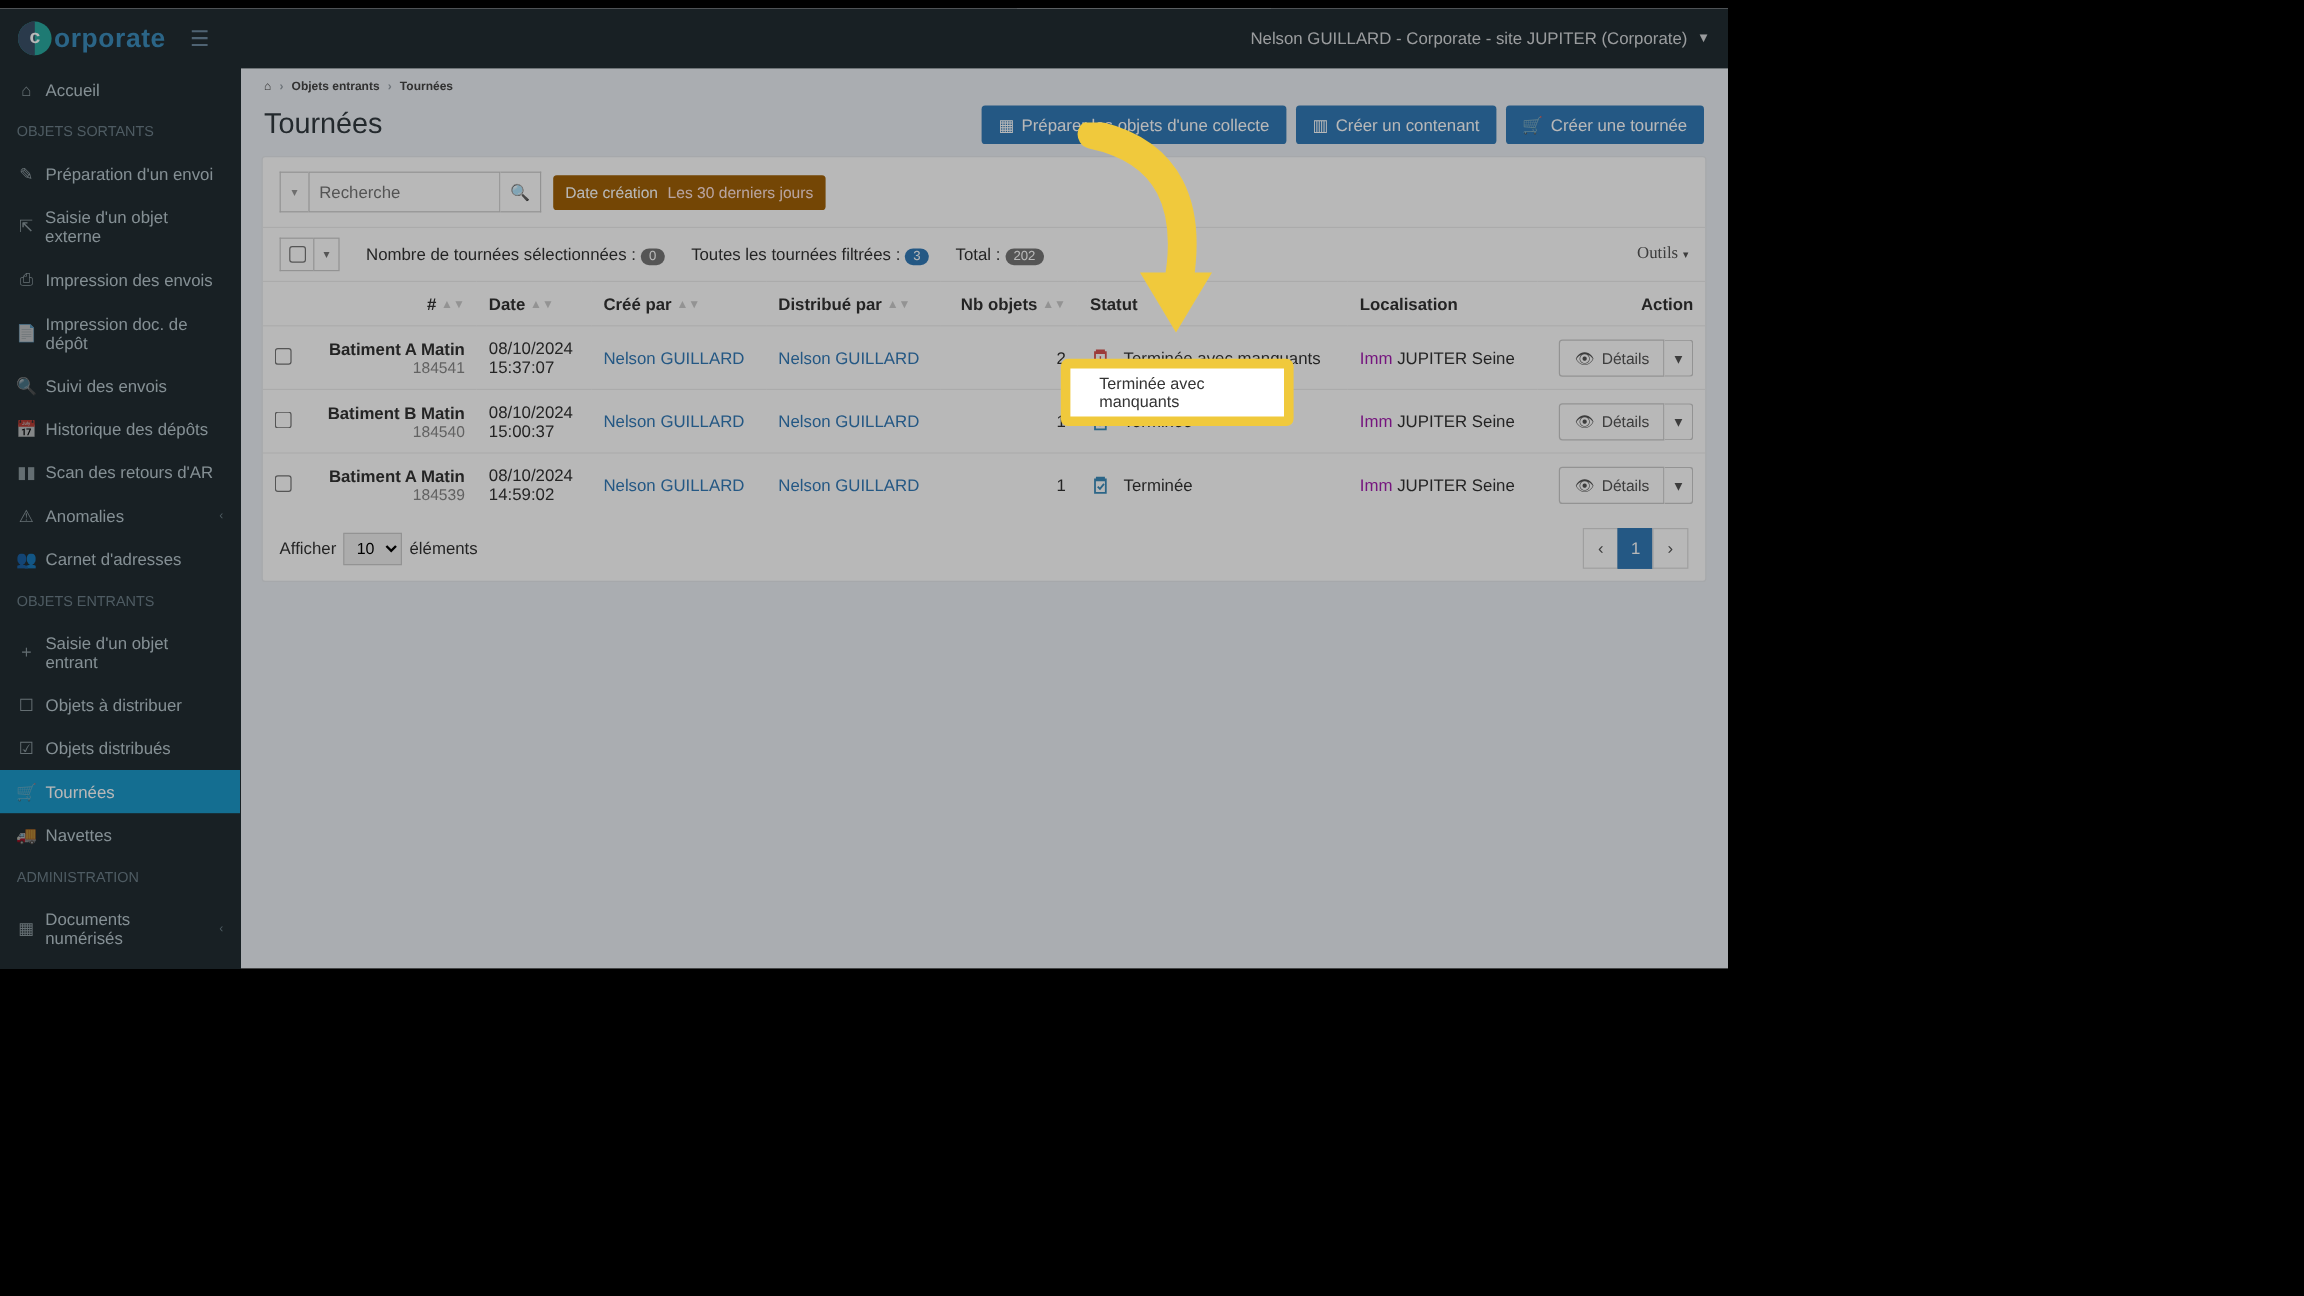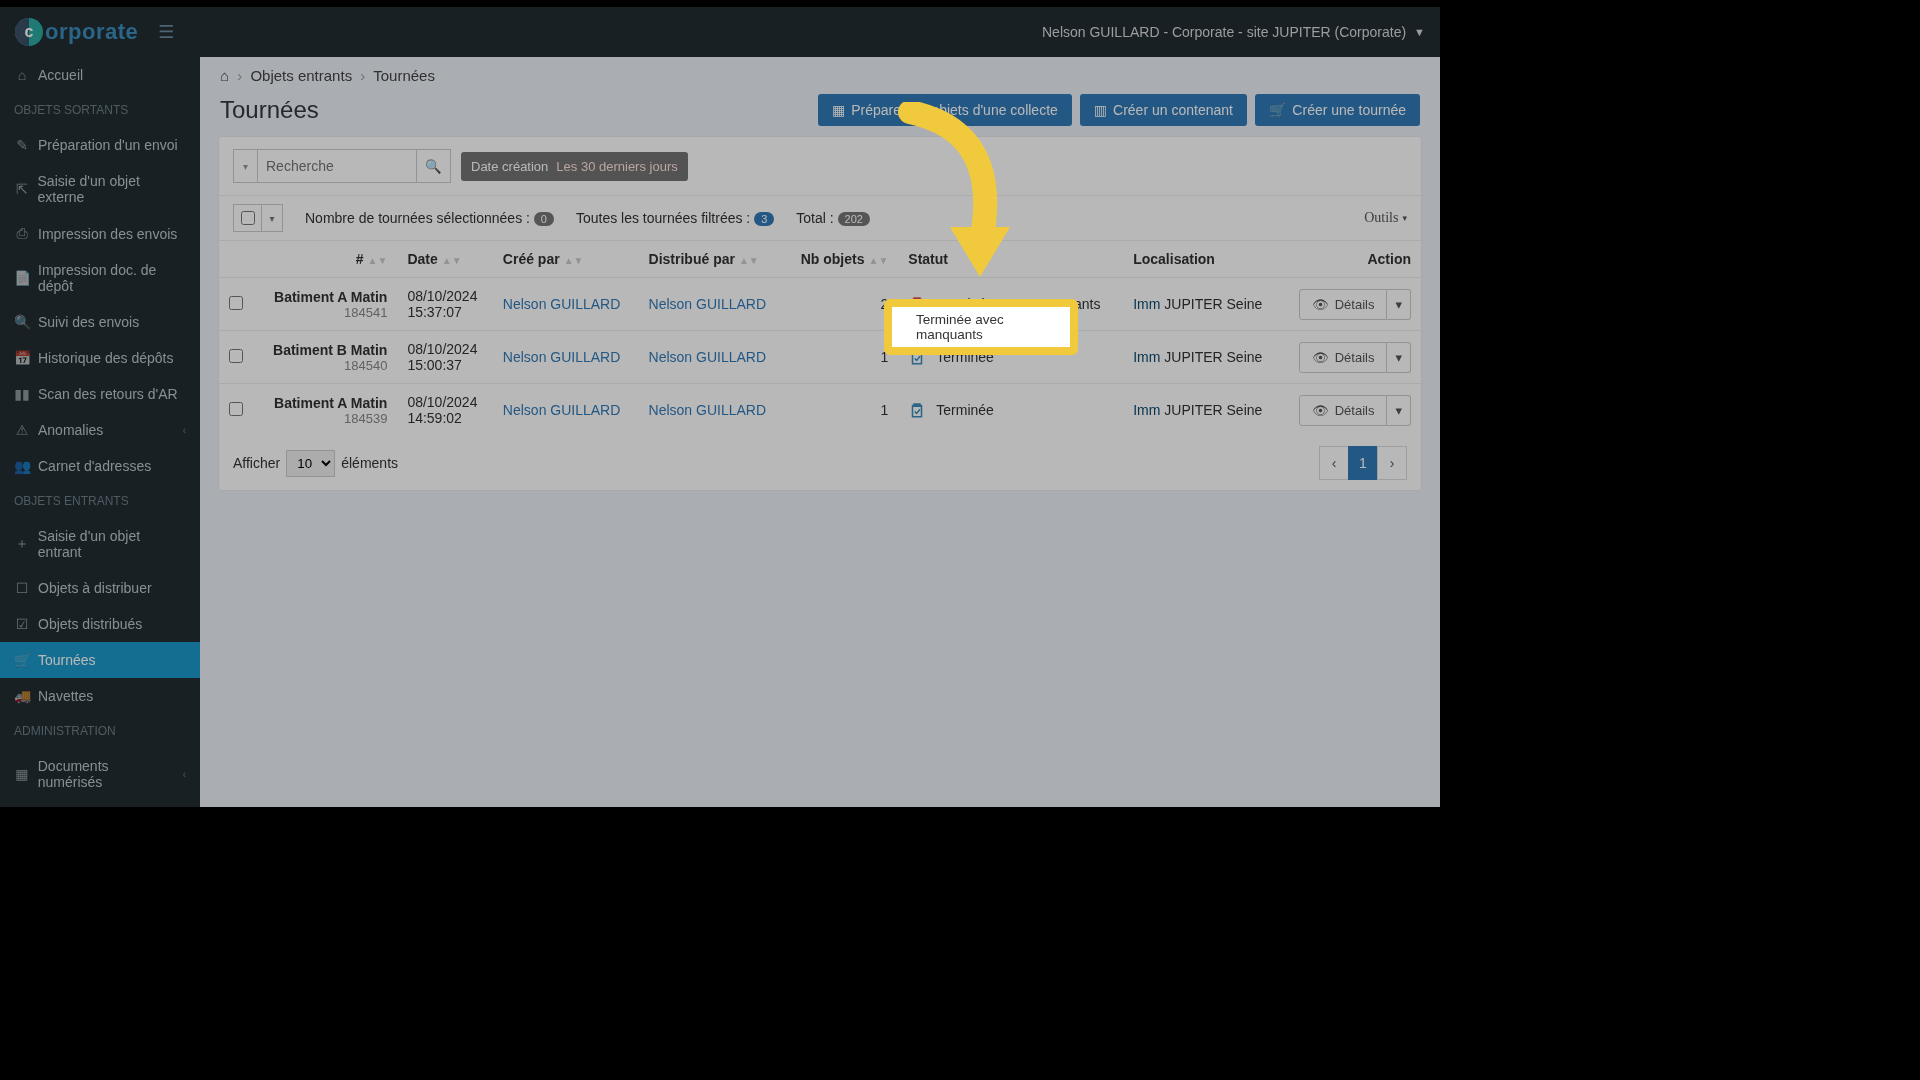--- a/index.html
+++ b/index.html
@@ -13,33 +13,33 @@
 .logo-text { color: #3c8dbc; letter-spacing: .5px; font-weight: bold; }
 .menu-toggle { margin-left: 20px; color: #6e8aa0; font-size: 18px; cursor: pointer; }
 .header-right { margin-left: auto; color: #d6d9dc; font-size: 14px; display: flex; align-items: center; gap: 8px; cursor: pointer; text-align: center; }
 .sidebar { position: absolute; left: 0; top: 50px; width: 200px; bottom: 0; background: #222d32; color: #b8c7ce; overflow-y: auto; }
 .side-item { display: flex; align-items: center; padding: 10px 14px; font-size: 14px; cursor: pointer; gap: 8px; }
 .side-item.active { background: #1c99c9; color: #fff; }
 .side-header { padding: 10px 14px; font-size: 12px; color: #6d7f89; text-transform: uppercase; }
 .side-icon { width: 16px; text-align: center; opacity: .7; }
 .caret { margin-left: auto; font-size: 10px; color: #6d7f89; }
 .main { position: absolute; left: 200px; top: 50px; right: 0; bottom: 0; padding: 0; }
-.crumbs { padding: 10px 20px; color: #444; font-size: 15px; }
+.crumbs { padding: 10px 20px; color: #444; font-size: 10px; font-weight: bold; }
 .crumbs .sep { color: #97a0a8; margin: 0 4px; }
 .page-head { display: flex; align-items: center; padding: 0 20px 10px; }
 .page-title { font-size: 24px; font-weight: 400; color: #31393f; }
 .page-actions { margin-left: auto; display: flex; gap: 8px; }
 .btn { border: none; border-radius: 3px; padding: 8px 14px; font-size: 14px; cursor: pointer; display: inline-flex; align-items: center; gap: 6px; }
 .btn-primary { background: #337ab7; color: #fff; }
 .content-card { background: #fff; margin: 0 18px; border: 1px solid #e6e9ed; border-radius: 3px; }
 .filters { padding: 12px 14px; display: flex; align-items: center; gap: 0; }
 .filter-drop { width: 24px; height: 34px; border: 1px solid #ccc; border-right: none; background: #fff; display: flex; align-items: center; justify-content: center; cursor: pointer; color: #999; font-size: 10px; }
 .search-input { width: 160px; height: 34px; border: 1px solid #ccc; padding: 0 8px; font-size: 14px; }
 .search-btn { width: 34px; height: 34px; border: 1px solid #ccc; border-left: none; background: #fff; color: #777; cursor: pointer; }
-.chip { margin-left: 10px; background: #737373; color: #fff; padding: 7px 10px; border-radius: 3px; font-size: 13px; display: inline-flex; gap: 8px; }
+.chip { margin-left: 10px; background: #a16207; color: #fff; padding: 7px 10px; border-radius: 3px; font-size: 13px; display: inline-flex; gap: 8px; }
 .chip .chip-val { color: #ffe3df; }
 .selection-row { padding: 8px 14px; display: flex; align-items: center; gap: 22px; border-top: 1px solid #eee; }
 .chk { width: 14px; height: 14px; }
 .sel-drop { width: 22px; height: 28px; border: 1px solid #ccc; background: #fff; font-size: 10px; color: #777; display: flex; align-items: center; justify-content: center; cursor: pointer; }
 .sel-chk { width: 28px; height: 28px; border: 1px solid #ccc; border-right: none; display: flex; align-items: center; justify-content: center; }
 .sel-group { display: flex; }
 .stat-txt { color: #333; font-size: 14px; }
 .badge { display: inline-block; min-width: 18px; padding: 1px 7px; border-radius: 9px; font-size: 11px; color: #fff; text-align: center; }
 .badge-gray { background: #777; }
 .badge-blue { background: #337ab7; }
@@ -49,21 +49,21 @@
 th, td { padding: 10px 10px; border-top: 1px solid #eee; font-size: 14px; text-align: left; vertical-align: middle; }
 th { color: #333; font-weight: 600; position: relative; }
 .sorter { color: #ccc; font-size: 10px; display: inline-flex; flex-direction: column; line-height: .55; margin-left: 4px; vertical-align: middle; }
 th.right, td.right { text-align: right; }
 .row-title { font-weight: 700; color: #333; }
 .row-sub { color: #888; font-size: 13px; }
 .link { color: #337ab7; cursor: pointer; }
 .status { display: flex; align-items: center; gap: 10px; }
 .status-icon { width: 18px; height: 20px; position: relative; }
 .status-icon svg { width: 18px; height: 20px; }
-.loc-pre { color: #0c4a6e; margin-top: 14px; }
+.loc-pre { color: #a21caf; margin-top: 14px; }
 .btn-group { display: inline-flex; }
 .btn-outline { background: #fff; border: 1px solid #ccc; color: #555; padding: 7px 12px; font-size: 13px; cursor: pointer; display: inline-flex; align-items: center; gap: 6px; }
 .btn-outline:first-child { border-radius: 3px 0 0 3px; }
 .btn-outline.caretbtn { border-radius: 0 3px 3px 0; border-left: none; padding: 7px 8px; }
 .table-foot { padding: 10px 14px; display: flex; align-items: center; }
 .page-size { display: flex; align-items: center; gap: 6px; color: #333; justify-content: space-between; }
 .page-size select { border: 1px solid #ccc; padding: 4px 6px; }
 .pagination { margin-left: auto; display: flex; }
 .pg { min-width: 30px; height: 34px; border: 1px solid #ddd; display: flex; align-items: center; justify-content: center; background: #fff; margin-left: -1px; cursor: pointer; color: #555; padding: 0 10px; }
 .pg.active { background: #337ab7; color: #fff; border-color: #337ab7; }

